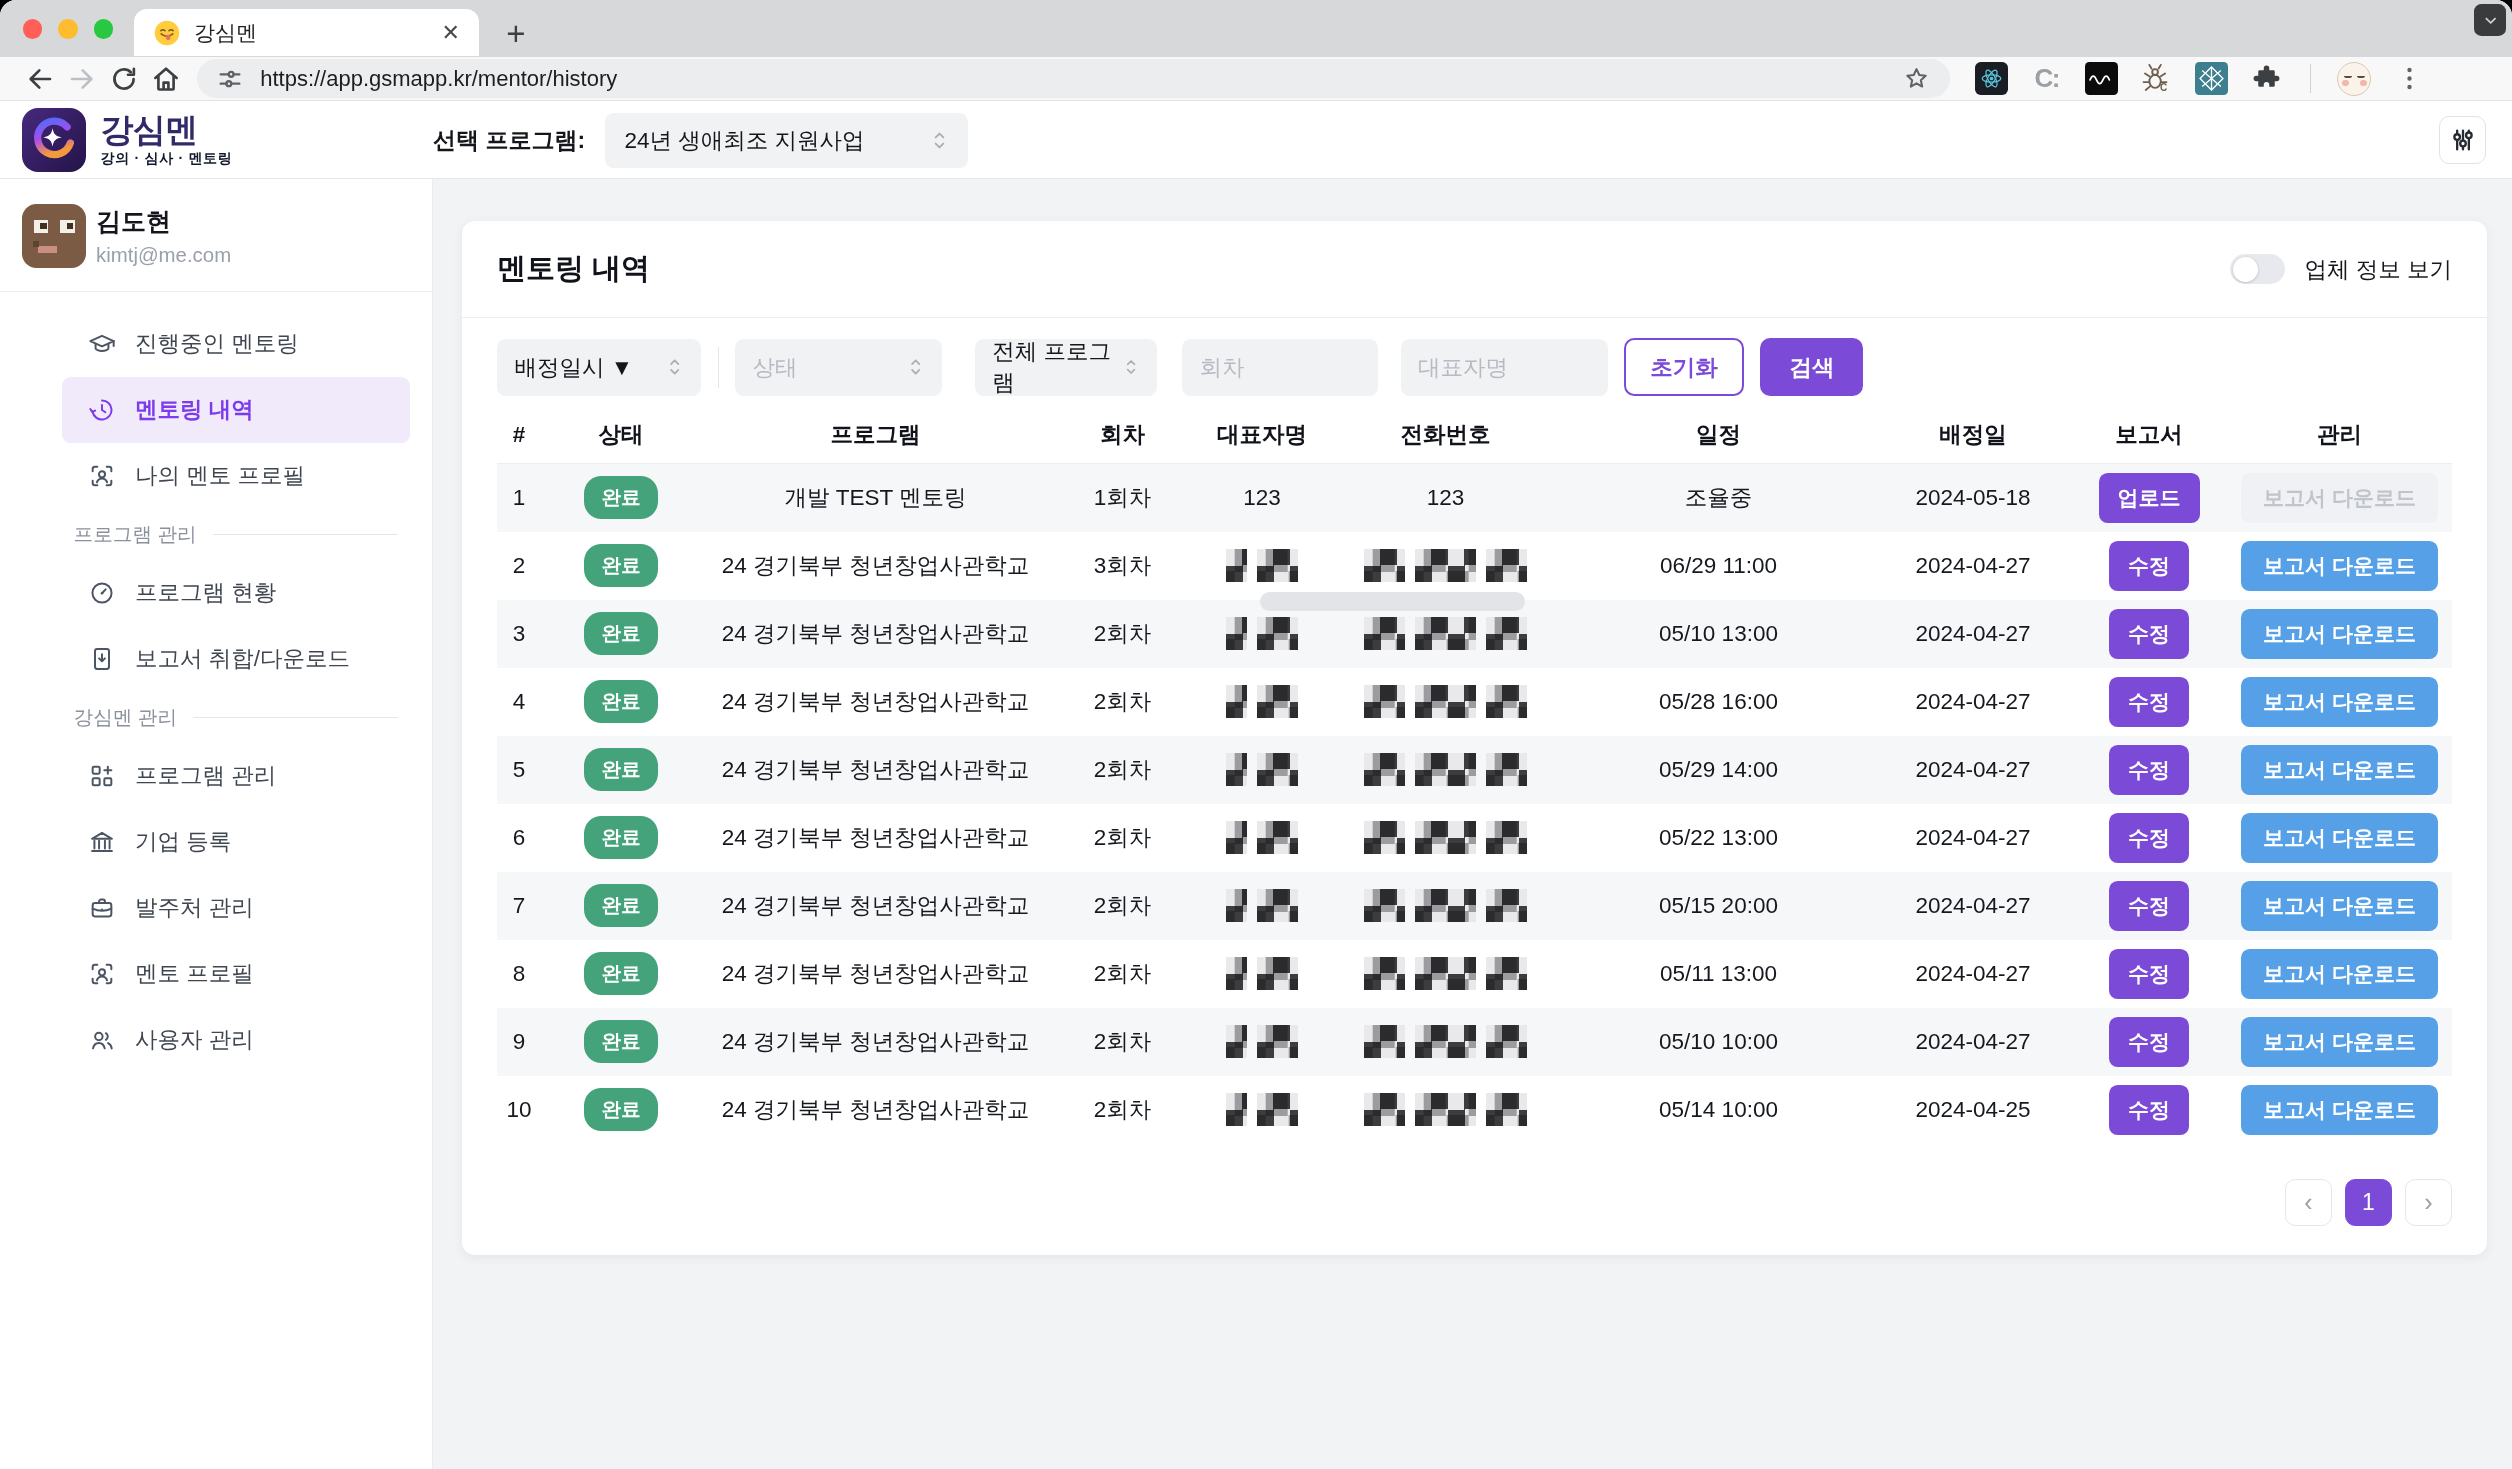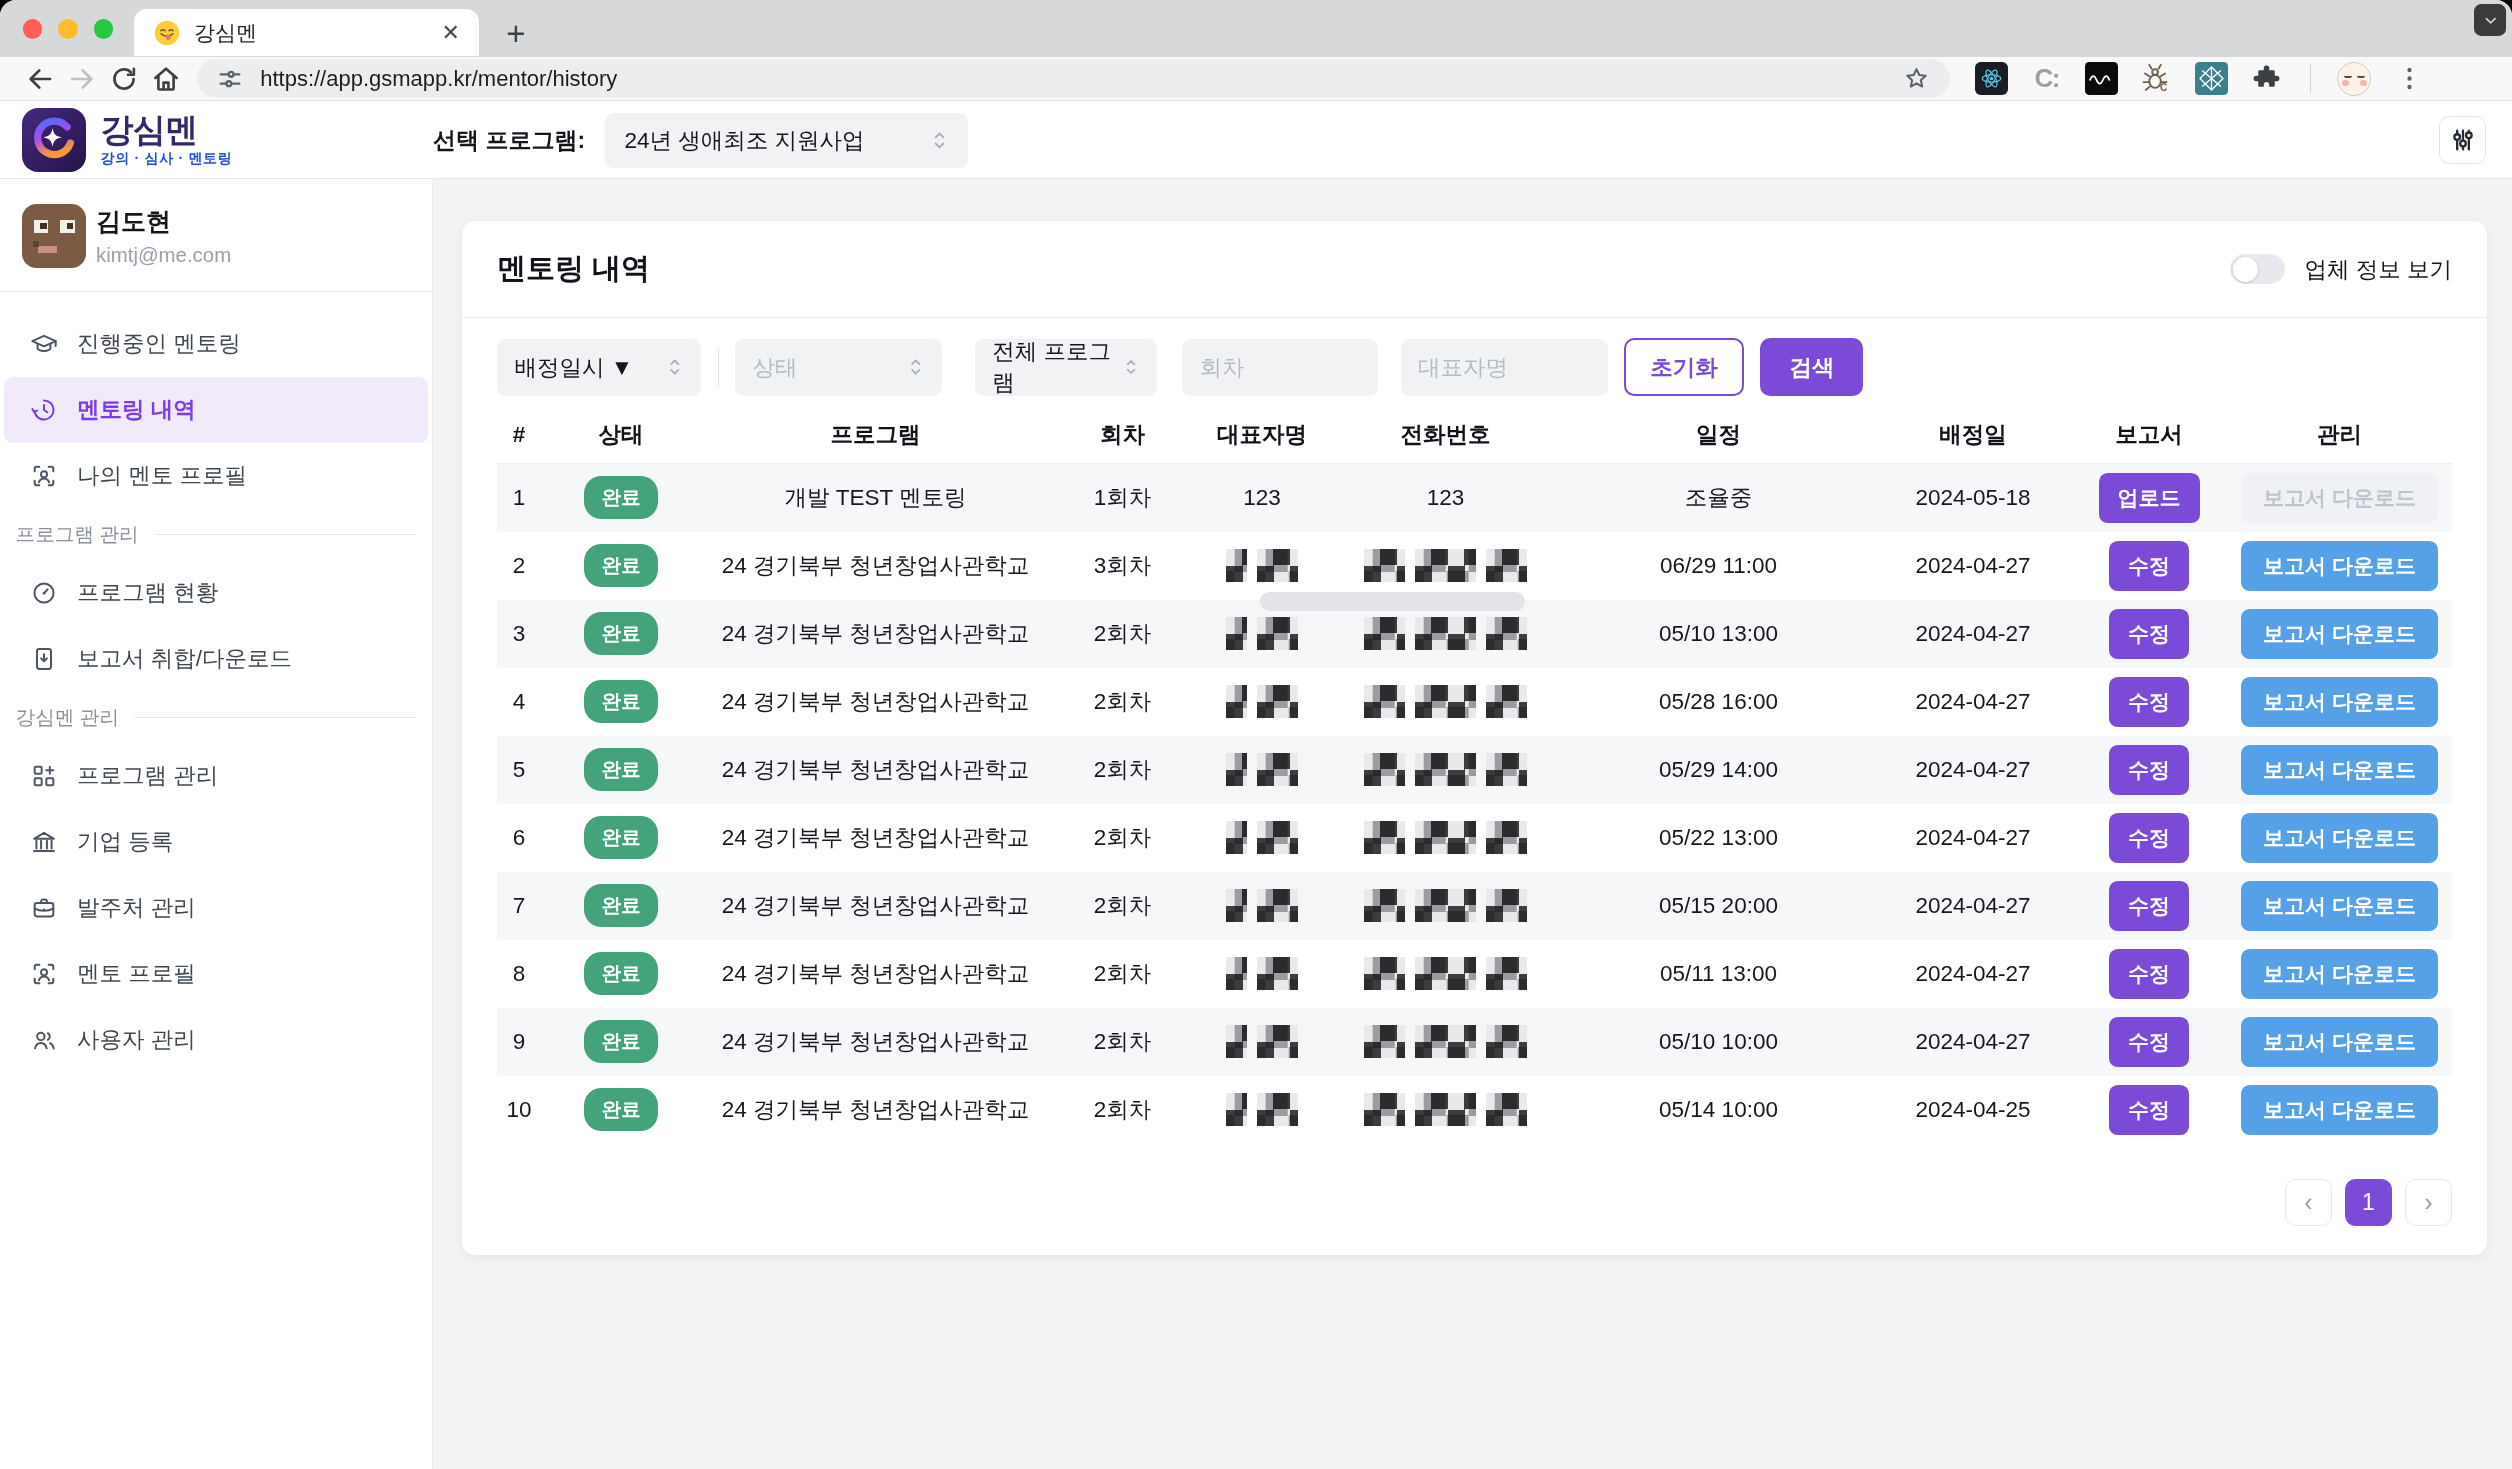--- a/index.html
+++ b/index.html
@@ -38,41 +38,41 @@
   .avatar-chip{width:34px;height:34px;border-radius:50%;background:#fbf3ea;border:1.5px solid #d9c9b6;position:relative;flex:none;}
   .avatar-chip i{position:absolute;width:7.3px;height:4.4px;border-bottom:2.2px solid #5a4a3a;border-radius:50%;top:11.6px;}
   .avatar-chip i.l{left:5.8px;}.avatar-chip i.r{right:5.8px;}
   .avatar-chip b{position:absolute;width:6.5px;height:6.5px;border-radius:50%;background:#f0b8ad;top:17.4px;}
   .avatar-chip b.l{left:3.6px;}.avatar-chip b.r{right:3.6px;}
 
   
   .appheader{height:78px;background:#fff;border-bottom:0.7px solid #e7e8ec;position:relative;flex:none;}
   .brand{position:absolute;left:22px;top:7.3px;display:flex;align-items:center;gap:14.5px;}
   .brand-text .name{font-size:33px;font-weight:800;color:#312a68;letter-spacing:-0.7px;line-height:1;}
-  .brand-text .slogan{font-size:14px;font-weight:700;color:#1d4ed8;margin-top:4px;letter-spacing:0.7px;}
+  .brand-text .slogan{font-size:14px;font-weight:700;color:#0f172a;margin-top:4px;letter-spacing:0.7px;}
   .program-group{position:absolute;left:433px;top:0;height:78px;display:flex;align-items:center;gap:20.4px;}
   .program-label{font-size:23px;font-weight:600;color:#14161c;}
   .hselect{width:363px;height:55px;background:var(--chip);border-radius:8.7px;display:flex;align-items:center;padding:0 19px;font-size:22.5px;color:#14161c;}
   .hselect .grow{flex:1;}
   .iconbtn{position:absolute;right:26px;top:14.5px;width:47px;height:48px;border:1.5px solid #dfe2e7;border-radius:10.2px;background:#fff;display:flex;align-items:center;justify-content:center;}
 
   
   .layout{flex:1;display:flex;min-height:0;}
   .sidebar{width:433px;background:#fff;border-right:0.7px solid #ecedf0;flex:none;padding-top:25px;}
   .user{display:flex;align-items:center;gap:10px;padding:0 22px 23px;}
   .uavatar{width:64px;height:64px;border-radius:14.5px;background:#7b5b43;position:relative;flex:none;}
   .uavatar .eye{position:absolute;top:16px;width:14.5px;height:13px;background:#f3efe9;}
   .uavatar .eye i{position:absolute;right:1.5px;top:2.9px;width:6.5px;height:6.5px;background:#40301f;display:block;}
   .uavatar .eye.l{left:11.6px;}.uavatar .eye.r{left:38px;}
   .uavatar .mouth{position:absolute;left:16px;top:42px;width:19px;height:6.5px;background:#c98f84;}
   .uavatar .mouth:before{content:"";position:absolute;left:-5.1px;top:-5.1px;width:5.8px;height:6.5px;background:#5e4430;}
   .user .uname{font-size:25px;font-weight:800;color:#14161c;}
   .user .uemail{font-size:20.4px;color:var(--grey-text);margin-top:5.8px;}
   .sidebar .divider{height:0.7px;background:#edeef1;}
-  .nav{padding:19px 4px 0;}
+  .nav{padding:19px 22px 0;margin-left:40px;}
   .nav-item{display:flex;align-items:center;gap:19px;height:66px;padding:0 26px;border-radius:8.7px;color:#3f4650;font-size:22.5px;cursor:default;}
   .nav-item svg{flex:none;color:#4b5563;}
   .nav-item.active{background:var(--purple-bg);color:var(--purple-text);font-weight:800;}
   .nav-item.active svg{color:var(--purple-text);}
   .nav-section{display:flex;align-items:center;gap:16px;height:51px;padding:0 11.6px 0 11.6px;color:var(--section);font-size:19.6px;}
   .nav-section .line{flex:1;height:0.7px;background:#e4e6ea;}
 
   
   .content{flex:1;background:#f2f3f5;position:relative;min-width:0;}
   .card{position:absolute;left:29px;top:42px;width:2025px;height:1034px;background:#fff;border-radius:13px;box-shadow:0 2.2px 10.2px rgba(16,24,40,.06);overflow:hidden;}

